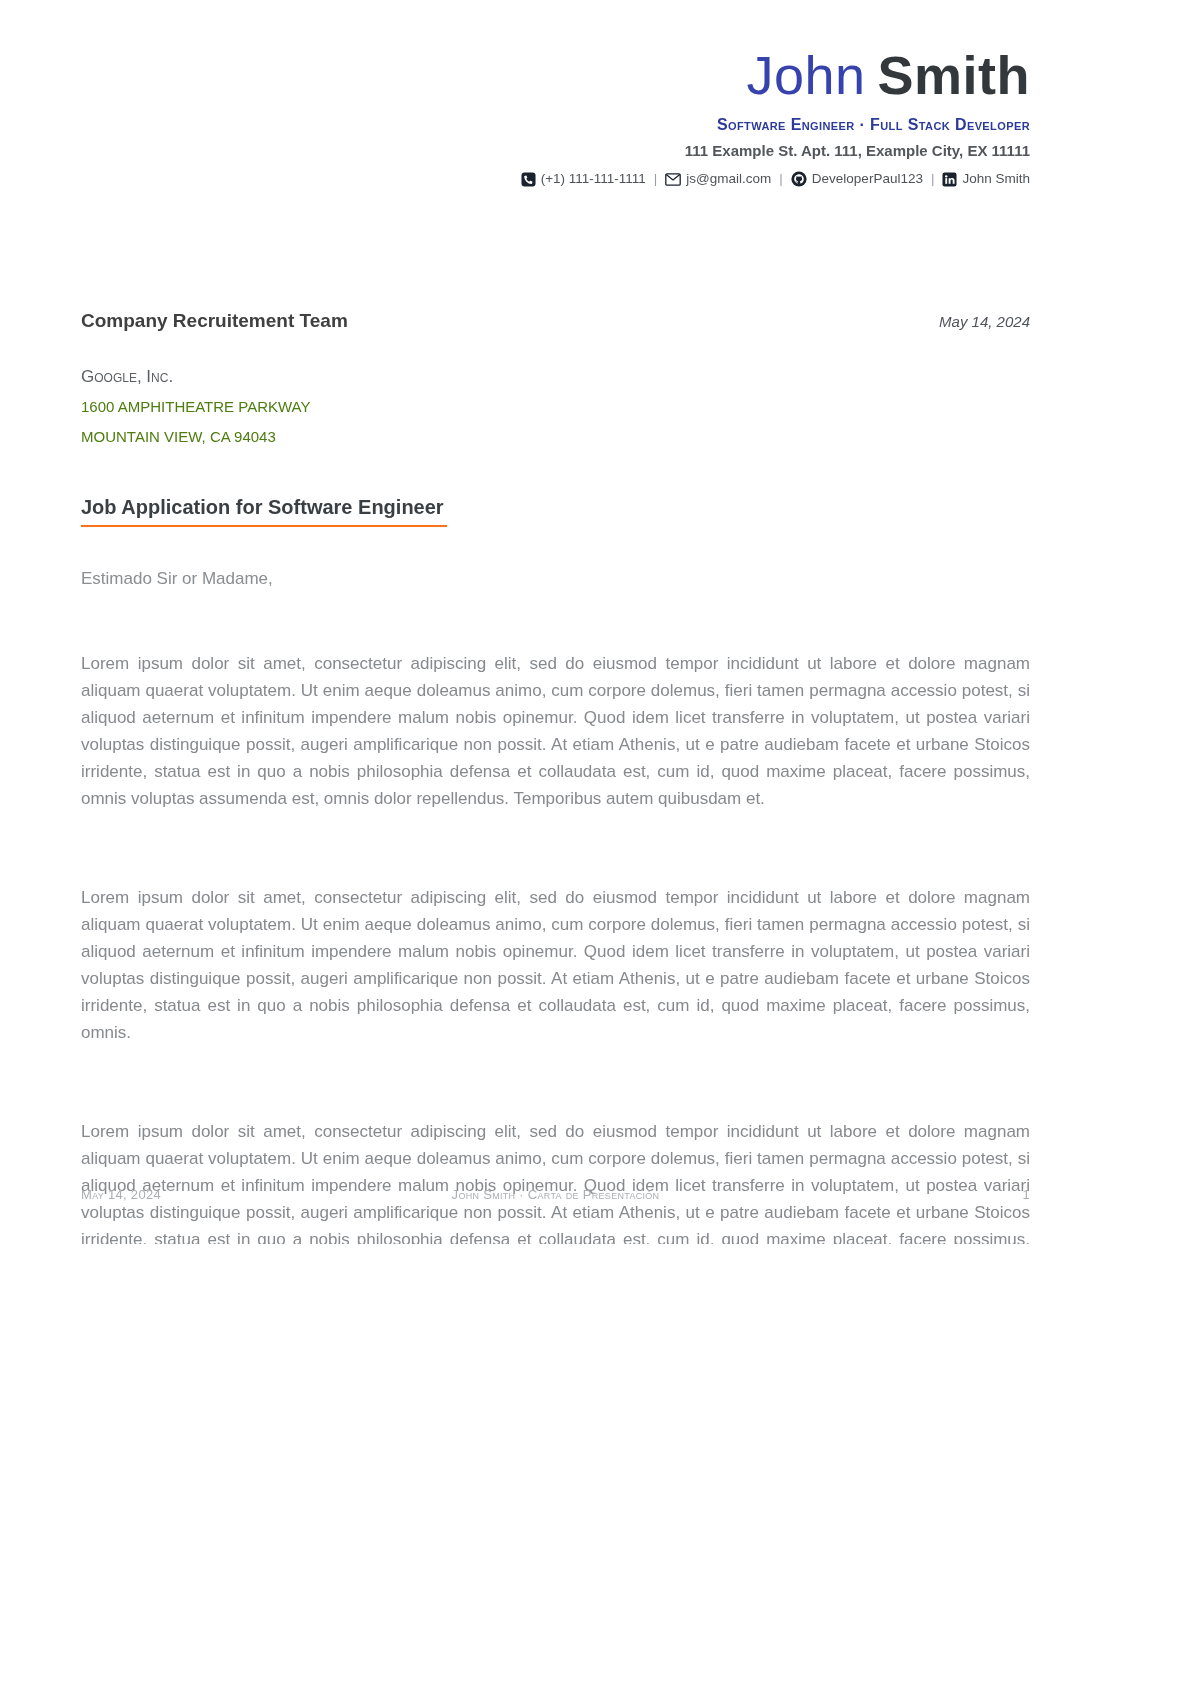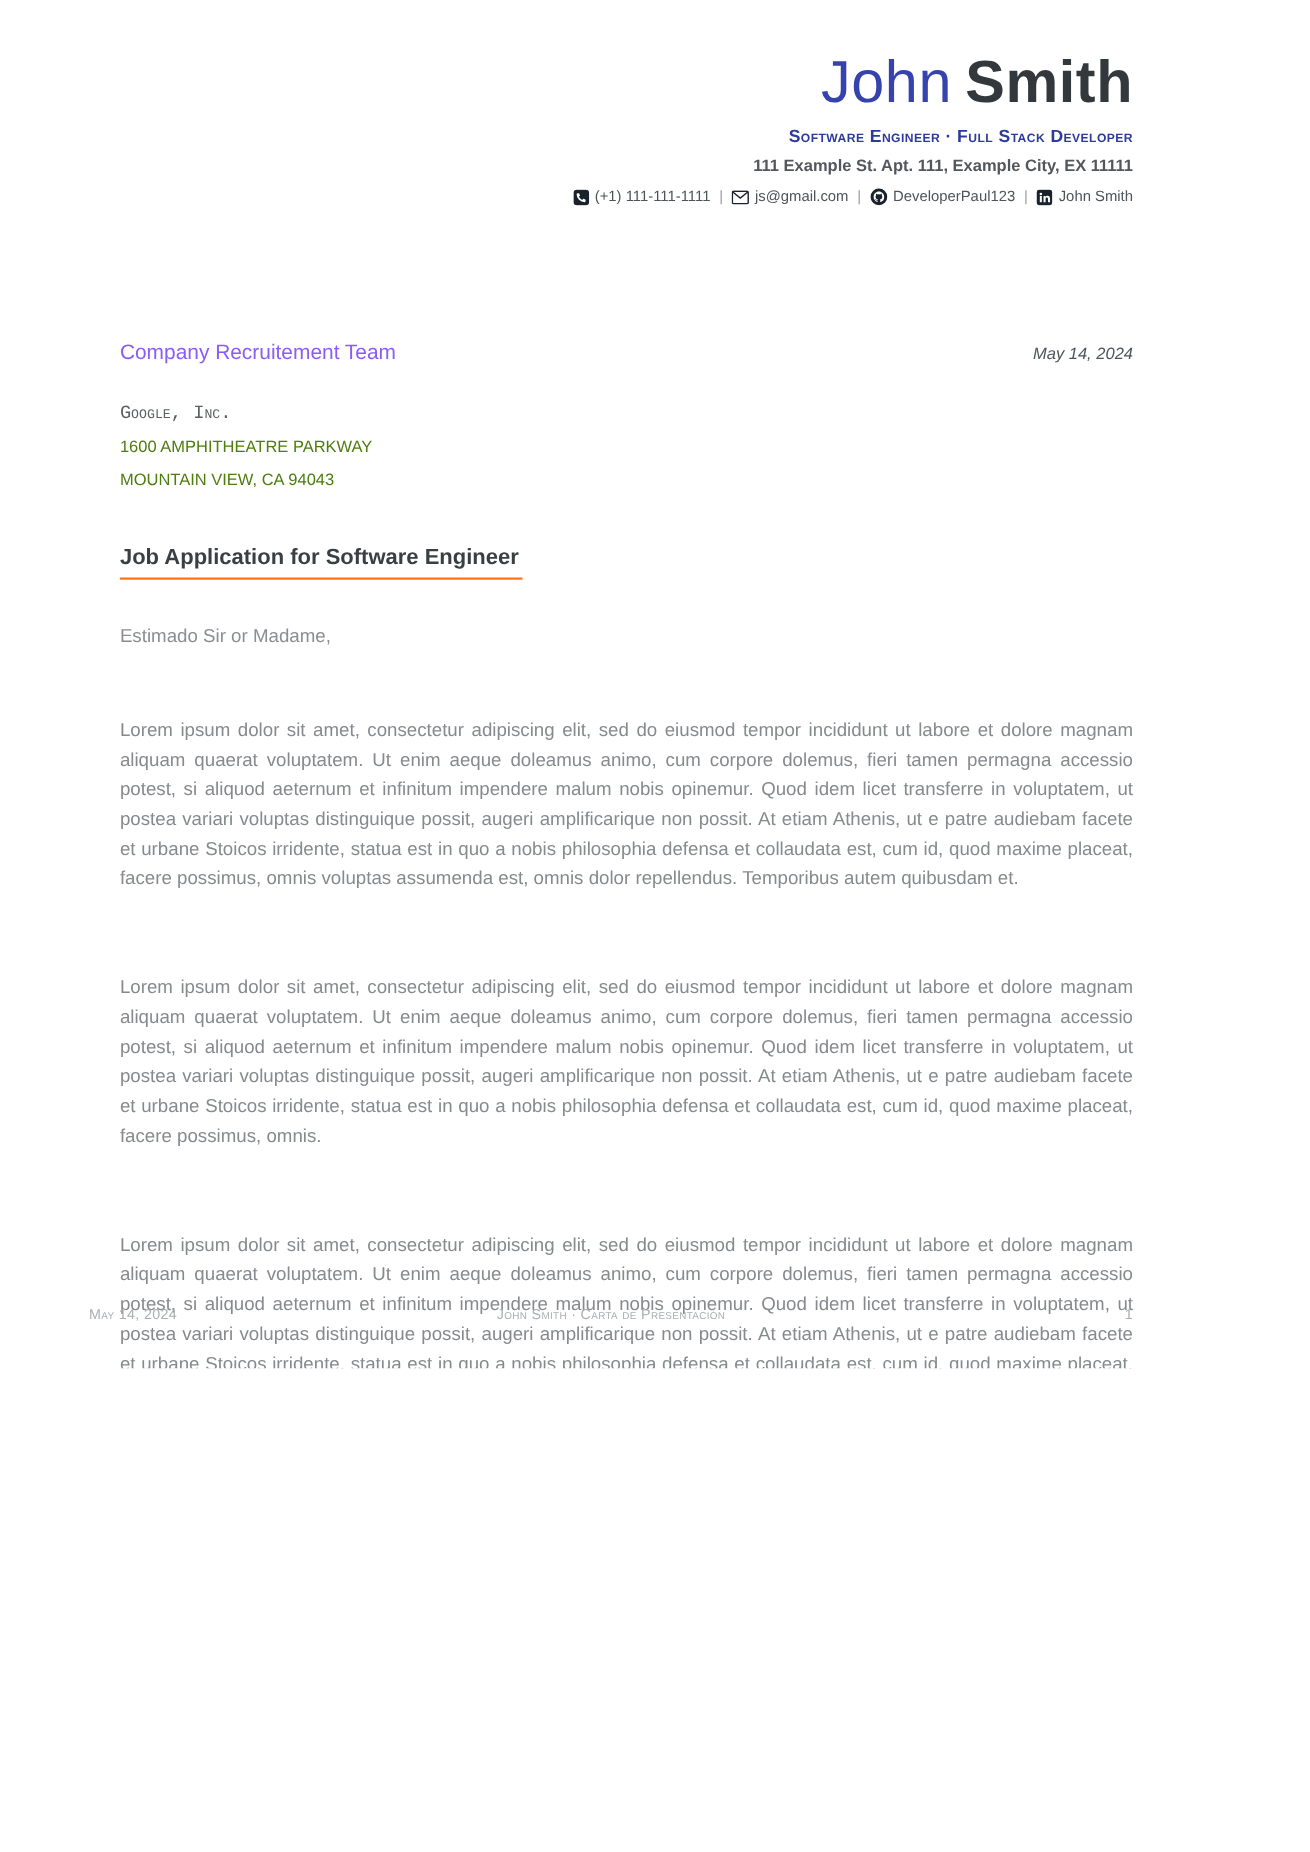--- a/index.html
+++ b/index.html
@@ -6,21 +6,20 @@
   html, body { background: #ffffff; }
   body { font-family: "Liberation Sans", sans-serif; }
 
   .page {
     position: relative;
     width: 1191px;
     height: 1244px;
     margin: 0 auto;
     background: #ffffff;
     overflow: hidden;
-    padding-left: 28px;
   }
   .content {
     padding: 46px 161px 0 81px;
   }
 
   
   .letterhead { text-align: right; }
   .name { font-size: 54px; line-height: 59px; letter-spacing: 0.5px; }
   .name .first { color: #3743AC; font-weight: 300; }
   .name .last  { color: #33383D; font-weight: 700; margin-left: 12px; }
@@ -55,30 +54,29 @@
   .sep { color: #9A9DA1; }
   .sep::before { content: "|"; }
 
   
   .letter-head-row {
     margin-top: 120px;
     display: flex;
     justify-content: space-between;
     align-items: baseline;
   }
-  .recipient { font-size: 19px; font-weight: 400; color: #8b5cf6; line-height: 26px; }
+  .recipient { font-size: 19px; font-weight: 700; color: #404040; line-height: 26px; }
   .letter-date { font-size: 15px; font-style: italic; color: #4F545A; }
 
   .recipient-address { margin-top: 28px; }
   .company {
     font-variant: small-caps;
     font-size: 17px;
     color: #5B5F64;
     line-height: 30px;
-    font-family: Liberation Mono, monospace;
   }
   .address-line {
     font-size: 15px;
     text-transform: uppercase;
     color: #4d7c0f;
     line-height: 30px;
   }
 
   
   .subject-wrap { margin-top: 42px; }

